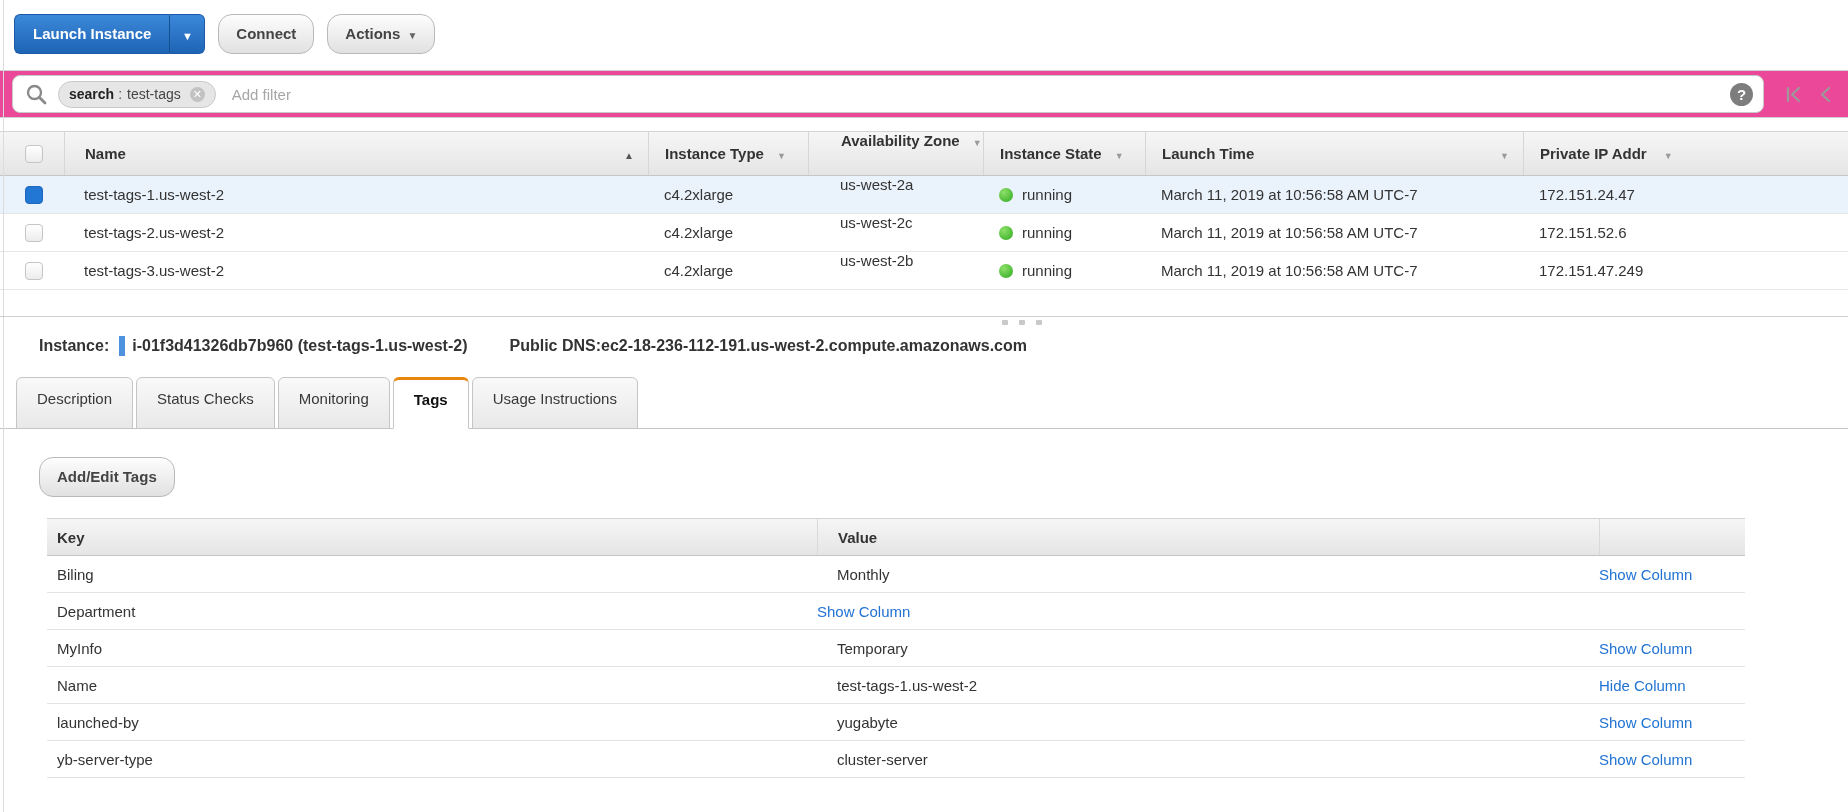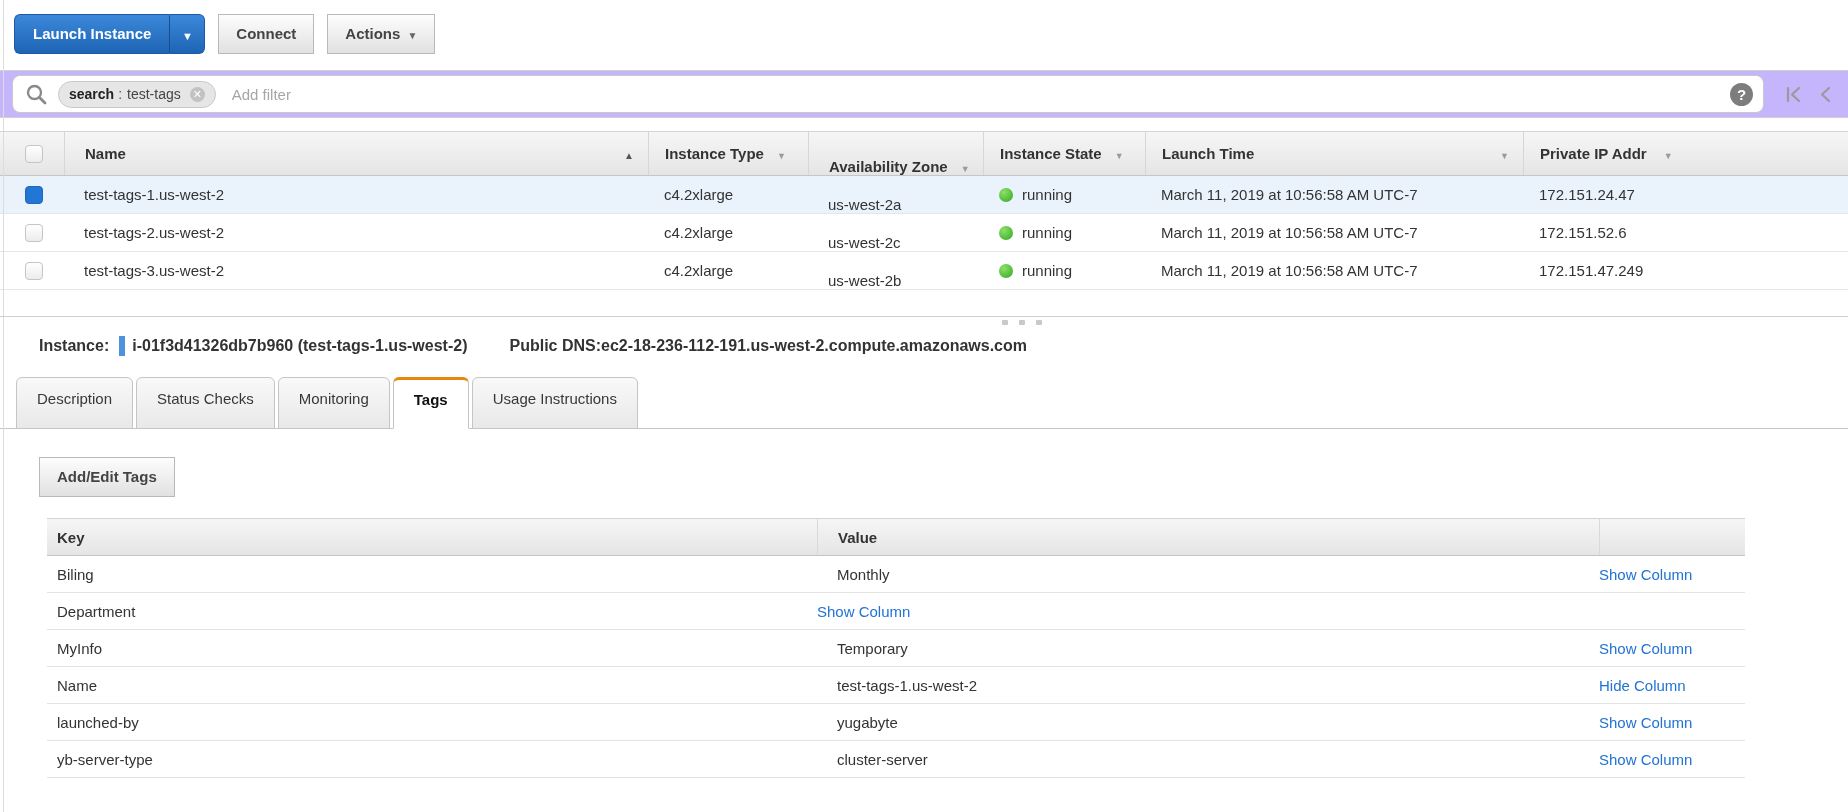--- a/index.html
+++ b/index.html
@@ -6,41 +6,41 @@
   html,body { margin:0; padding:0; }
   body {
     width:1848px; height:812px; position:relative; overflow:hidden;
     background:#fff; color:#333;
     font-family:"Liberation Sans", sans-serif; font-size:15px;
   }
   .left-hairline { position:absolute; left:3px; top:0; bottom:0; width:1px; background:#dcdcdc; }
 
   
   .toolbar { padding:14px 0 0 14px; display:flex; gap:13px; align-items:flex-start; }
-  .btn { height:40px; line-height:38px; font-size:15px; font-weight:bold; border-radius:0; cursor:pointer; }
+  .btn { height:40px; line-height:38px; font-size:15px; font-weight:bold; border-radius:14px; cursor:pointer; }
   .btn-primary-group { display:flex; }
   .btn-primary {
     color:#fff; padding:0 18px; border:1px solid #1c5aa8; border-right:none;
     border-radius:6px 0 0 6px; background:linear-gradient(#3c88da,#1e64b4);
   }
   .btn-primary-caret {
     width:36px; border:1px solid #1c5aa8; border-left:1px solid #16518f;
     border-radius:0 6px 6px 0; background:linear-gradient(#3c88da,#1e64b4);
     color:#fff; display:flex; align-items:center; justify-content:center; cursor:pointer;
   }
   .caret-down-white::after { content:"▼"; font-size:11px; color:#fff; }
   .btn-gray {
     color:#444; padding:0 17px; background:linear-gradient(#fdfdfd,#e1e1e1);
     border:1px solid #b9b9b9;
   }
   .caret-down-gray::after { content:"▼"; font-size:10px; color:#666; margin-left:7px; }
 
   
   .filterbar {
-    margin-top:16px; height:48px; background:#c4b5fd;
+    margin-top:16px; height:48px; background:#ec4899;
     border-top:1px solid #d0d0d0; border-bottom:1px solid #d0d0d0;
     display:flex; align-items:center; padding-left:12px;
   }
   .search-field {
     background:#fff; border:1px solid #c9c9c9; border-radius:8px; height:38px;
     width:1752px; display:flex; align-items:center; padding:0 10px 0 12px; flex:none;
   }
   .search-pill {
     display:flex; align-items:center; height:27px; margin-left:10px; padding:0 10px;
     background:#e6e6e6; border:1px solid #c8c8c8; border-radius:14px; font-size:14px;
@@ -69,21 +69,21 @@
   .itable { margin-top:13px; }
   .irow, .ihead { display:flex; align-items:stretch; }
   .ihead {
     height:45px; background:linear-gradient(#f6f6f6,#e5e5e5);
     border-top:1px solid #d4d4d4; border-bottom:1px solid #c6c6c6;
     font-weight:bold; color:#333;
   }
   .c-cb { width:64px; display:flex; align-items:center; justify-content:flex-start; padding-left:25px; flex:none; }
   .c-name { width:584px; display:flex; align-items:center; padding:0 14px 0 20px; flex:none; }
   .c-type { width:160px; flex:none; display:flex; align-items:center; padding-left:16px; }
-  .c-az   { width:175px; flex:none; display:flex; align-items:flex-end; padding-left:20px; }
+  .c-az   { width:175px; flex:none; display:flex; align-items:flex-start; padding-left:32px; }
   .c-state{ width:162px; flex:none; display:flex; align-items:center; padding-left:16px; }
   .c-lt   { width:378px; flex:none; display:flex; align-items:center; padding:0 14px 0 16px; }
   .c-ip   { flex:1; display:flex; align-items:center; padding-left:16px; }
   .ihead > div + div { border-left:1px solid #d6d6d6; }
   .sort-asc::after { content:"▲"; font-size:10px; color:#555; }
   .sort-caret::after { content:"▼"; font-size:9px; color:#9a9a9a; margin-left:13px; }
   .push-right { margin-left:auto; }
   .irow { height:38px; border-bottom:1px solid #e6e6e6; background:#fff; }
   .irow.selected { background:#eaf2fc; }
   .checkbox {

